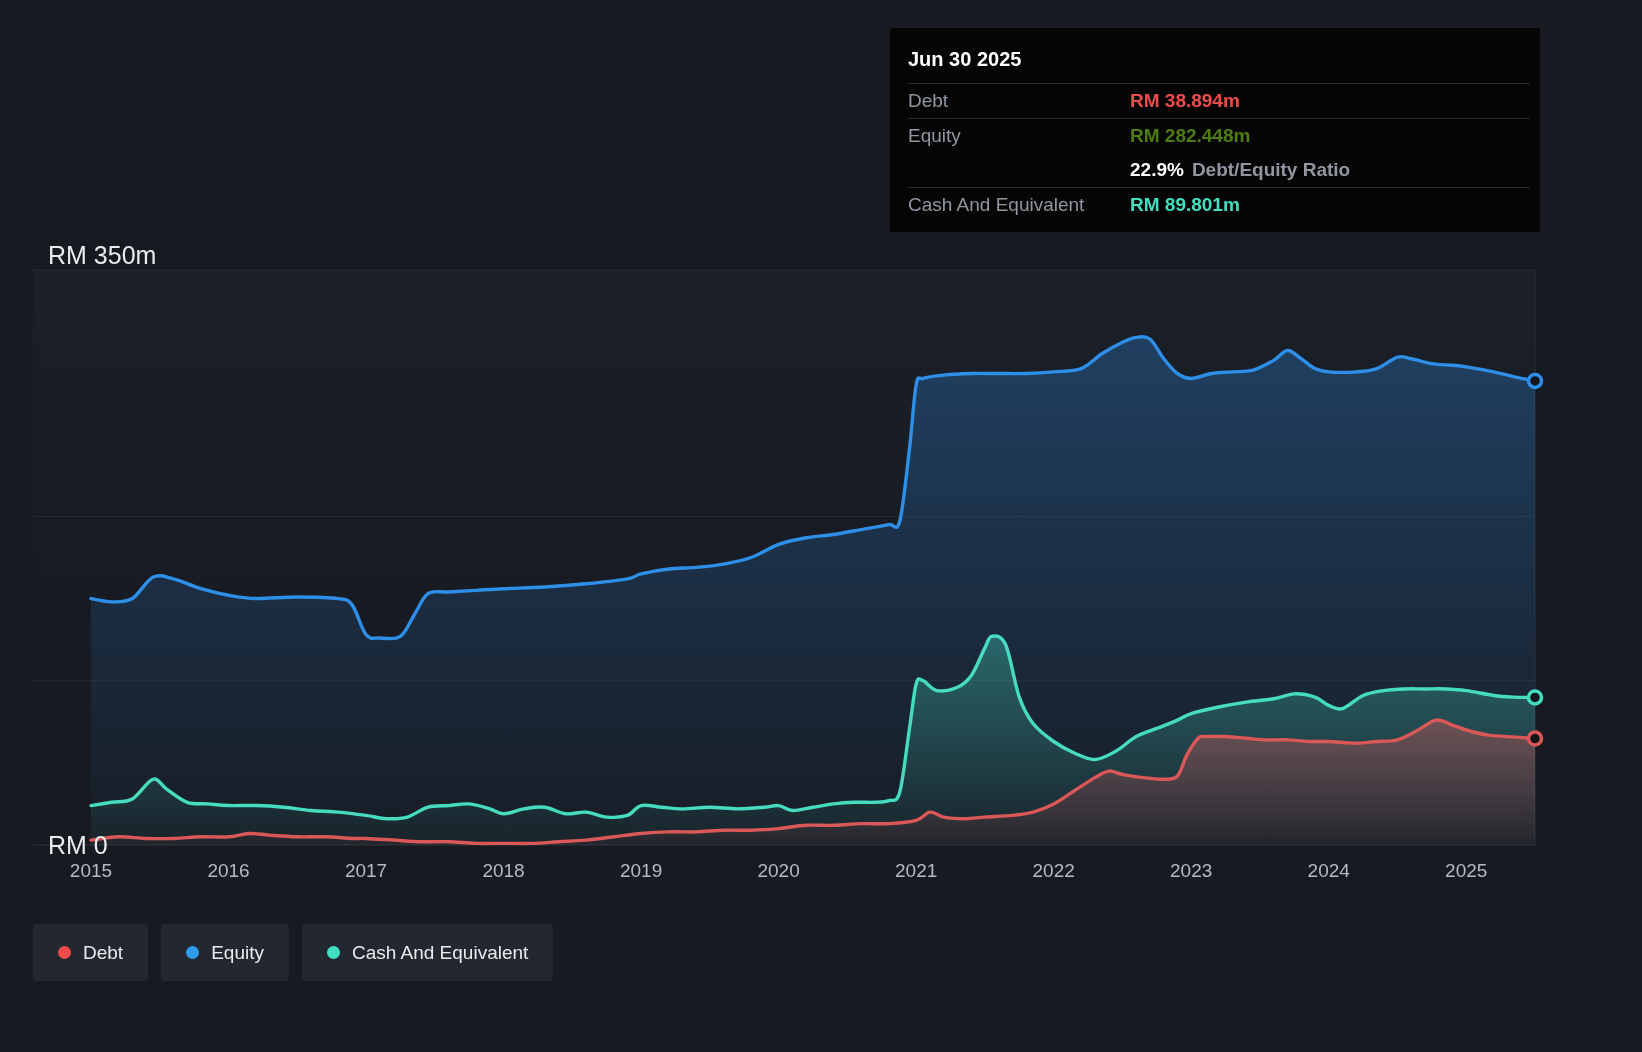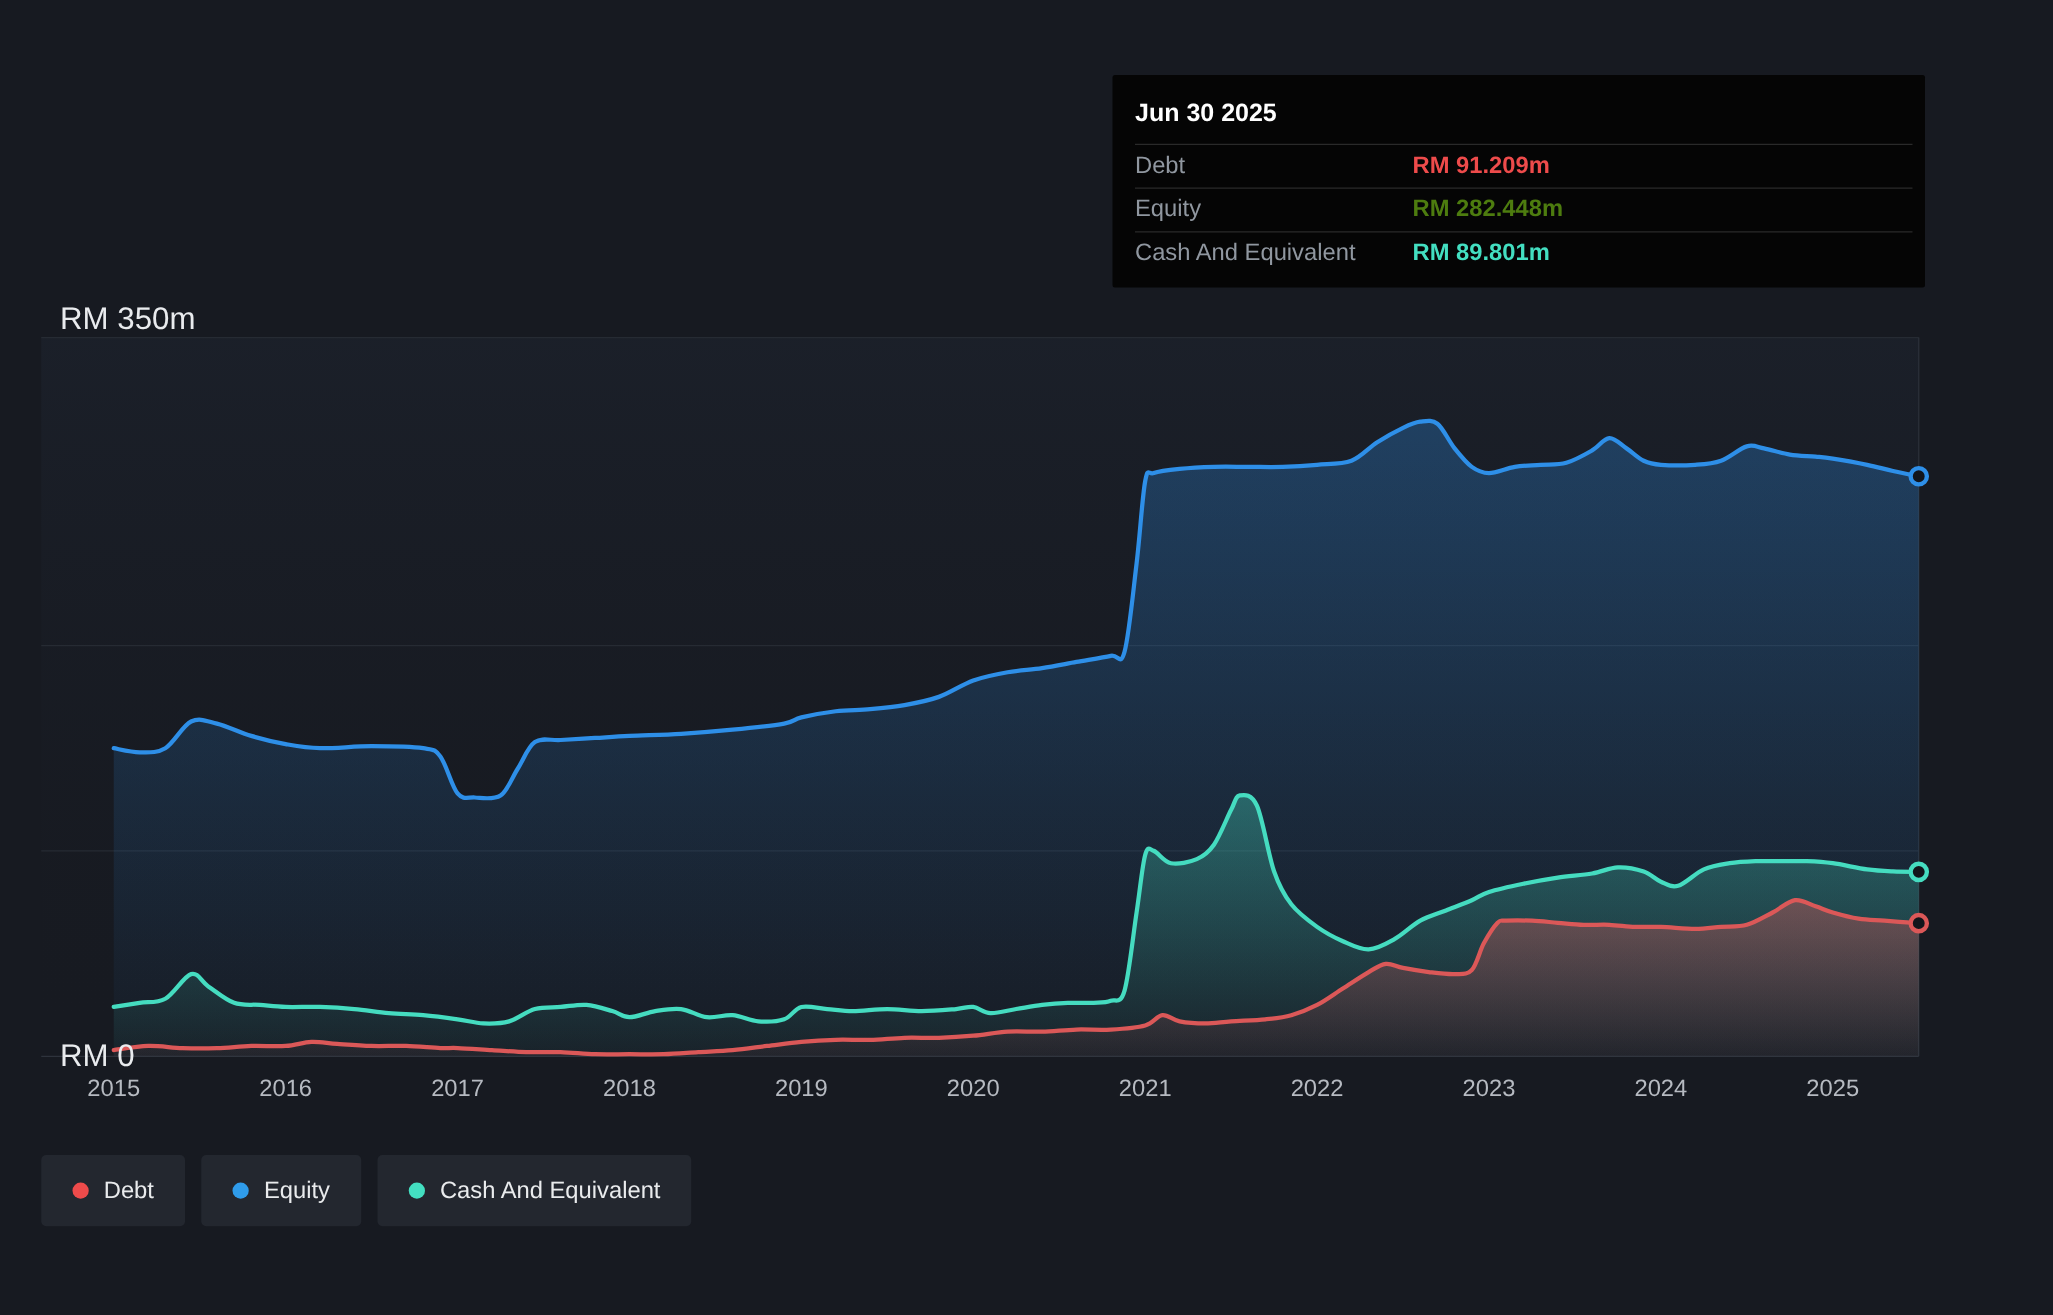--- a/index.html
+++ b/index.html
@@ -7,21 +7,21 @@
   .stage{position:absolute;inset:0;}
   svg{position:absolute;left:0;top:0;}
   svg text{font-family:"Liberation Sans",sans-serif;}
 
   .ylabel{position:absolute;color:#e9ebee;font-size:25px;left:48px;}
   .ylabel.top{top:241px;}
   .ylabel.bottom{top:831px;}
 
   
   .tooltip{position:absolute;left:890px;top:28px;width:650px;box-sizing:border-box;
-           background:#050505;padding:12px 10px 10px 18px;border-radius:2px;margin-top:32px;}
+           background:#050505;padding:12px 10px 10px 18px;border-radius:2px;}
   .t-title{color:#ffffff;font-size:20px;font-weight:bold;padding:8px 0 12px 0;}
   .t-row{display:flex;align-items:center;padding:6px 0;font-size:19px;}
   .t-row.sep{border-top:1px solid #2a2a2a;}
   .t-label{color:#9097a0;flex:0 0 222px;font-weight:normal;}
   .t-value{font-weight:bold;}
   .t-ratio-val{color:#ffffff;font-weight:bold;margin-right:8px;}
   .t-ratio-lab{color:#9097a0;font-weight:bold;}
 
   
   .legend{position:absolute;left:33px;top:924px;display:flex;gap:13px;}
@@ -81,25 +81,30 @@
       <text x="1466.2380952380952" y="877" fill="#b6bac1" font-size="19" text-anchor="middle">2025</text>
     </svg>
 
   <div class="ylabel top">RM 350m</div>
   <div class="ylabel bottom">RM 0</div>
 
   <div class="tooltip">
     <div class="t-title">Jun 30 2025</div>
     <div class="t-row sep">
       <span class="t-label">Debt</span>
-      <span class="t-value" style="color: rgb(238, 75, 75);">RM 91.209m</span>
+      <span class="t-value" style="color: rgb(238, 75, 75);">RM 38.894m</span>
     </div>
     <div class="t-row sep">
       <span class="t-label">Equity</span>
       <span class="t-value" style="color: #4d7c0f;">RM 282.448m</span>
+    </div>
+    <div class="t-row">
+      <span class="t-label"></span>
+      <span class="t-ratio-val">22.9%</span>
+      <span class="t-ratio-lab">Debt/Equity Ratio</span>
     </div>
     <div class="t-row sep">
       <span class="t-label">Cash And Equivalent</span>
       <span class="t-value" style="color: rgb(67, 223, 193); text-align: right;">RM 89.801m</span>
     </div>
   </div>
 
   <div class="legend">
     <div class="pill">
       <span class="dot" style="background-color: rgb(238, 75, 75);"></span>

